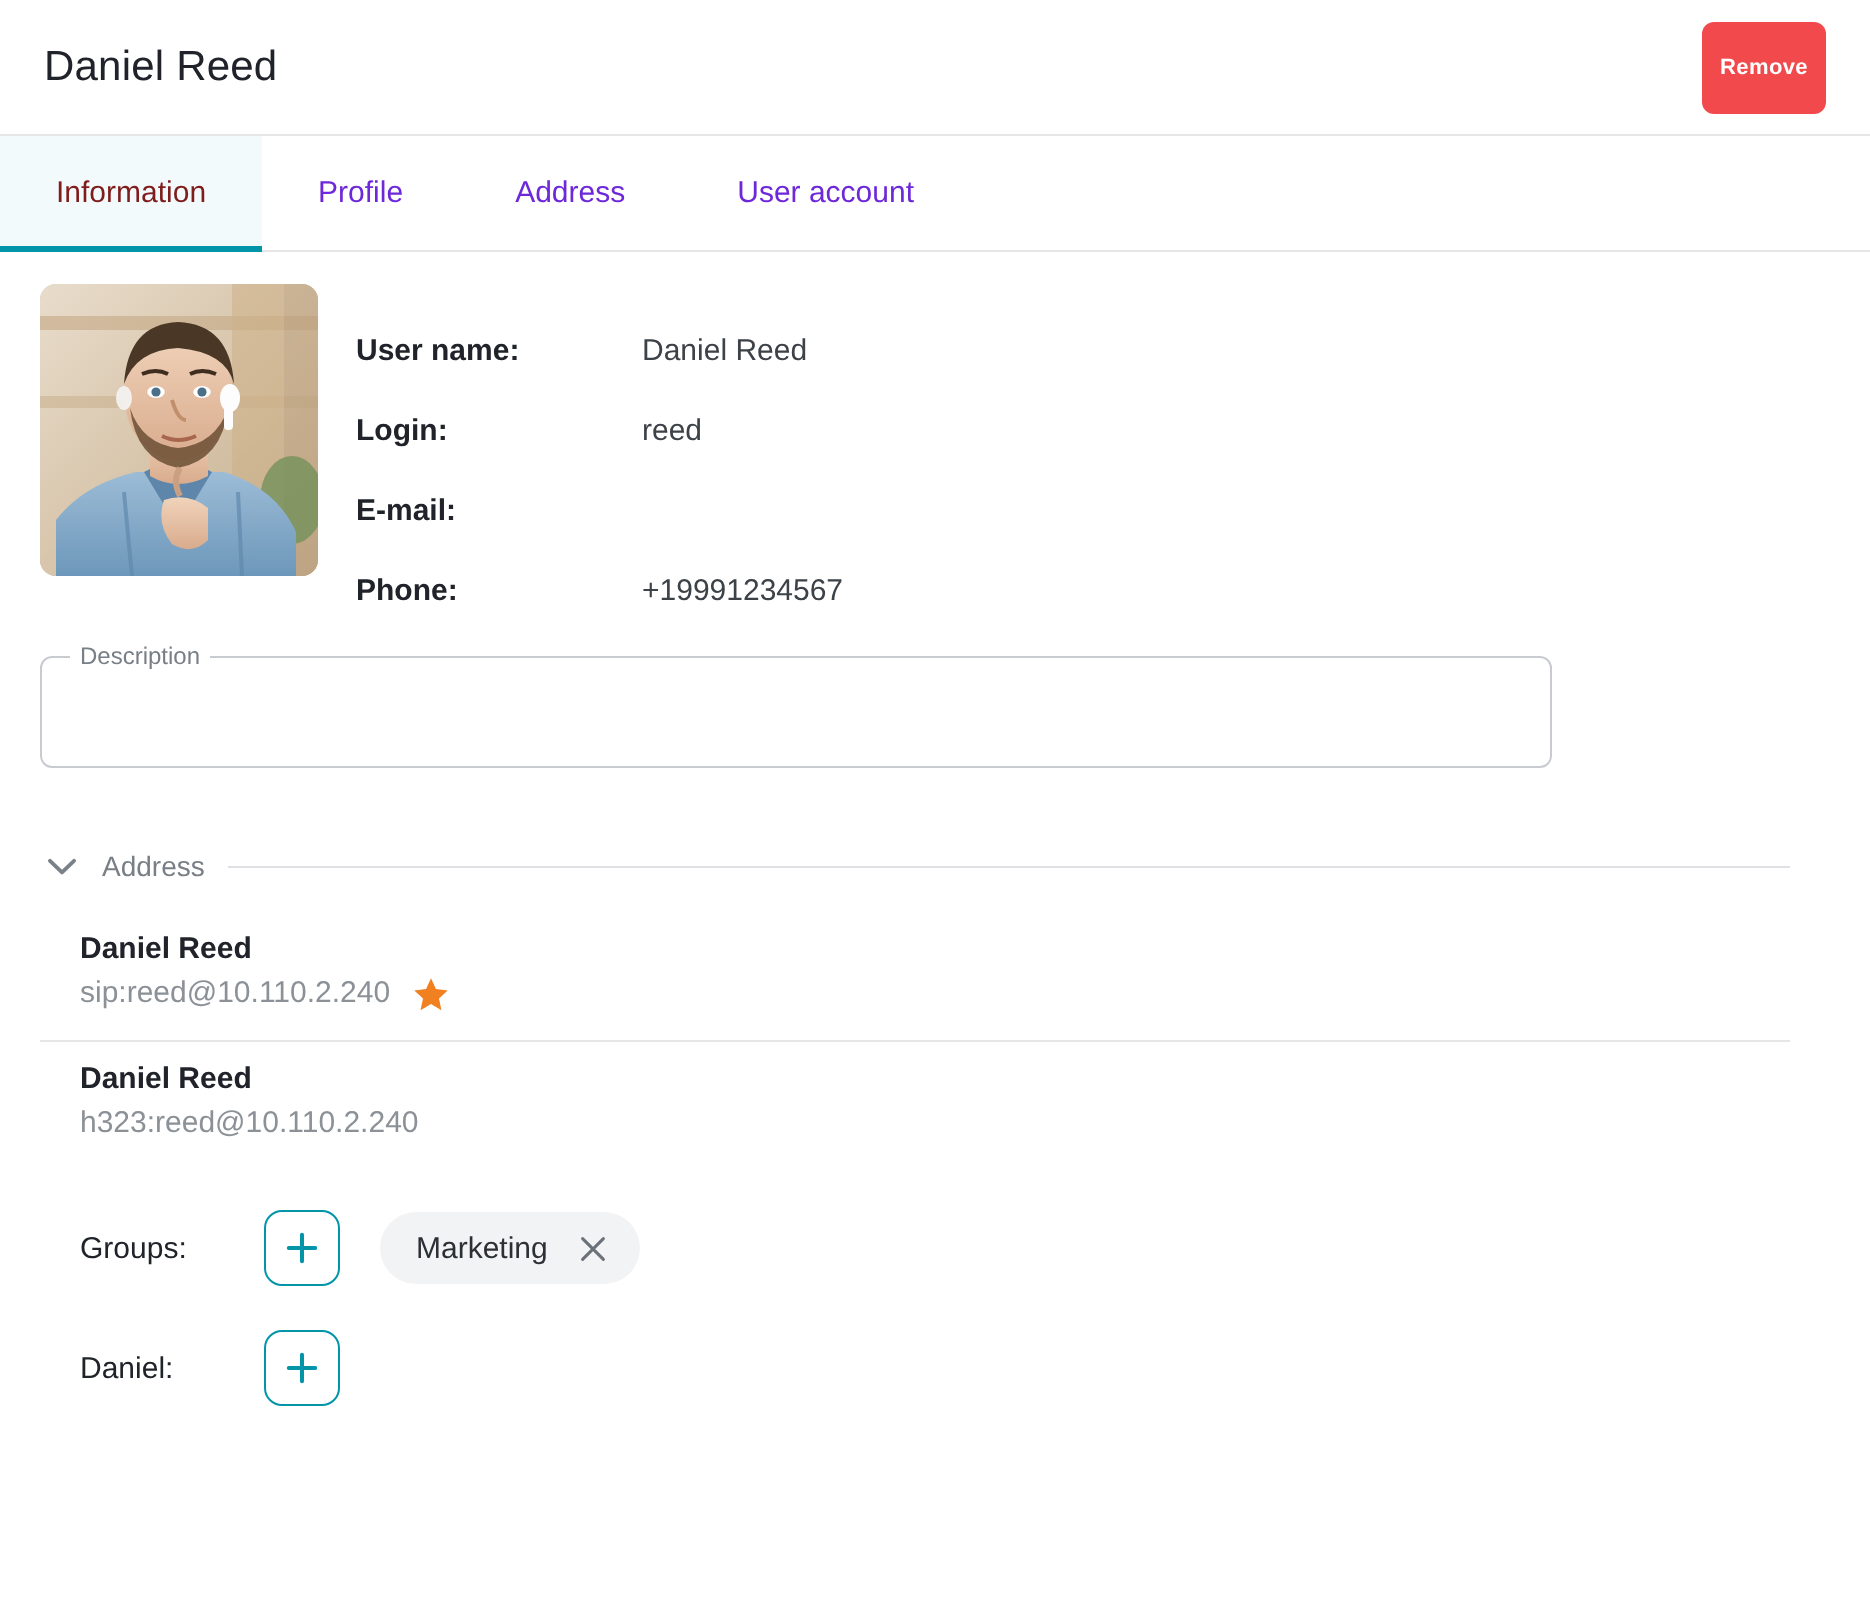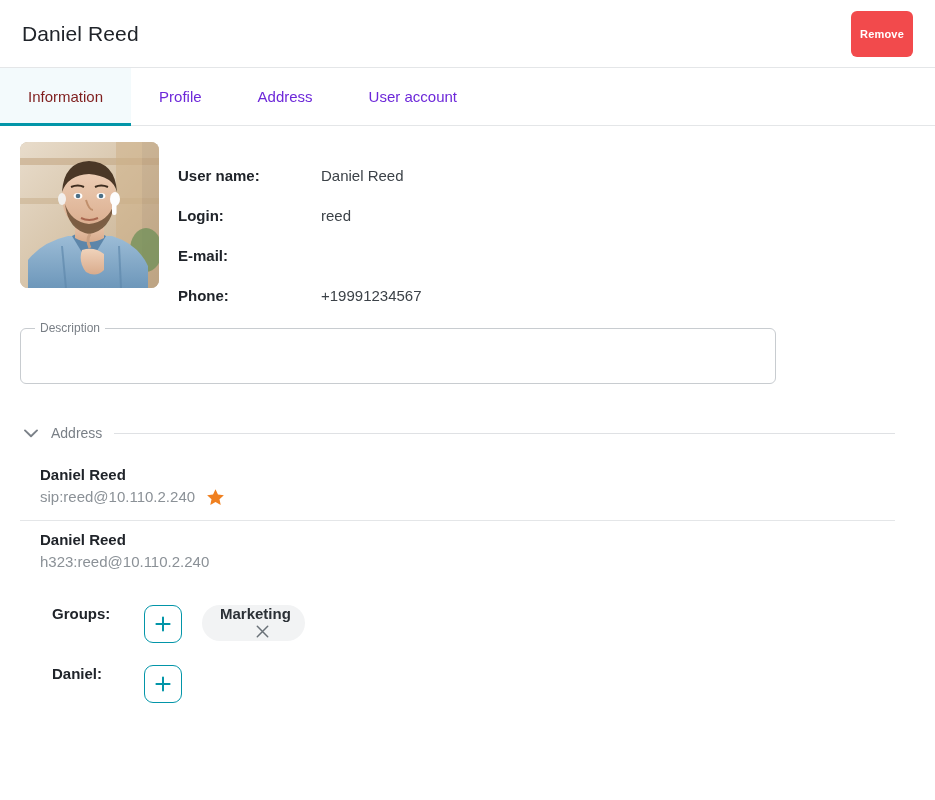--- a/index.html
+++ b/index.html
@@ -184,24 +184,23 @@
   }
   .addr-uri {
     font-size: 15px;
     color: #8b9197;
   }
   .star { margin-left: 11px; display: inline-flex; cursor: pointer; }
 
   
   .attr-row {
     display: flex;
-    align-items: flex-start;
+    align-items: center;
     margin-top: 22px;
-    margin-left: 32px;
-    font-weight: bold;
+    margin-left: 20px;
   }
   .attr-label {
     font-size: 15px;
     color: #20242a;
     width: 92px;
     flex: 0 0 92px;
   }
   .add-btn {
     width: 38px; height: 38px;
     border: 1px solid #0295a8;
@@ -214,21 +213,20 @@
   .chips { display: flex; align-items: center; margin-left: 20px; gap: 10px; }
   .chip {
     display: inline-flex; align-items: center;
     height: 36px;
     background: #f2f3f4;
     border-radius: 18px;
     padding: 0 14px 0 18px;
     font-size: 15px;
     color: #2b3036;
     cursor: default;
-    flex-direction: column;
   }
   .chip-x {
     margin-left: 14px;
     display: inline-flex; align-items: center; justify-content: center;
     width: 18px; height: 18px;
     cursor: pointer;
   }
 </style>
 </head>
 <body>

